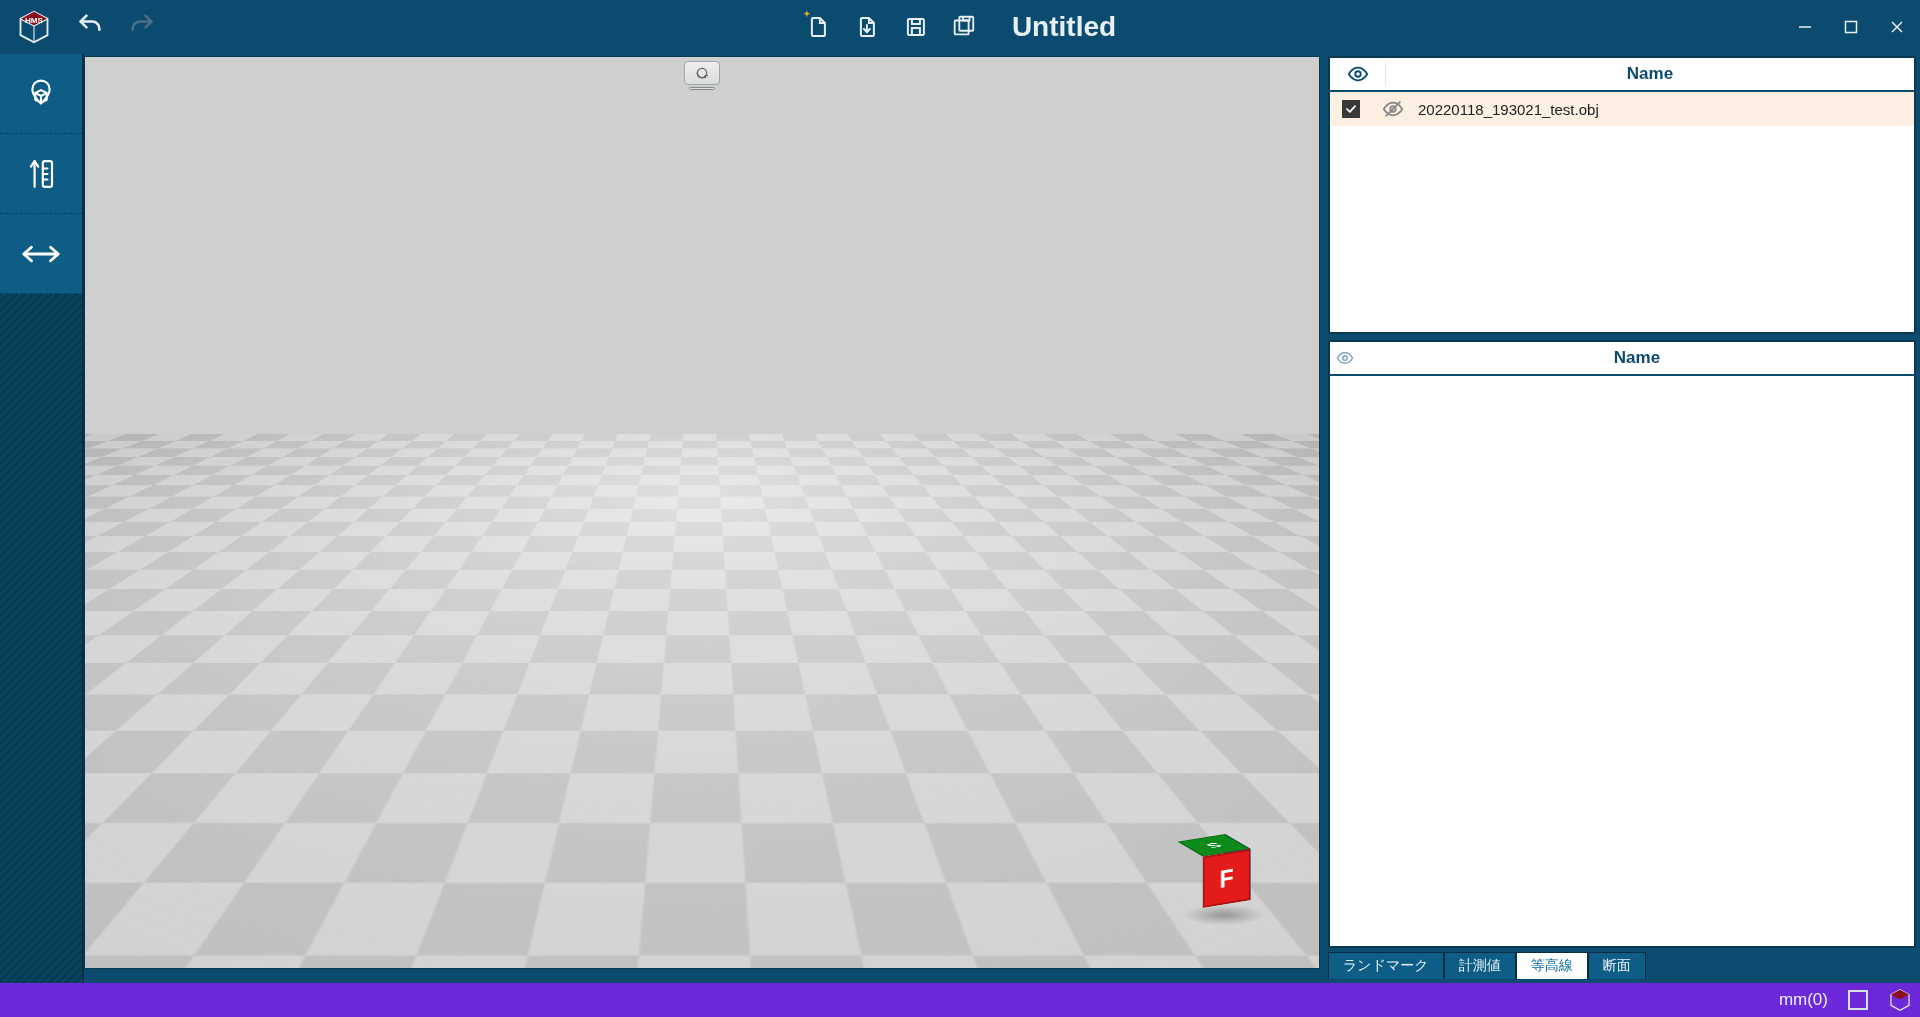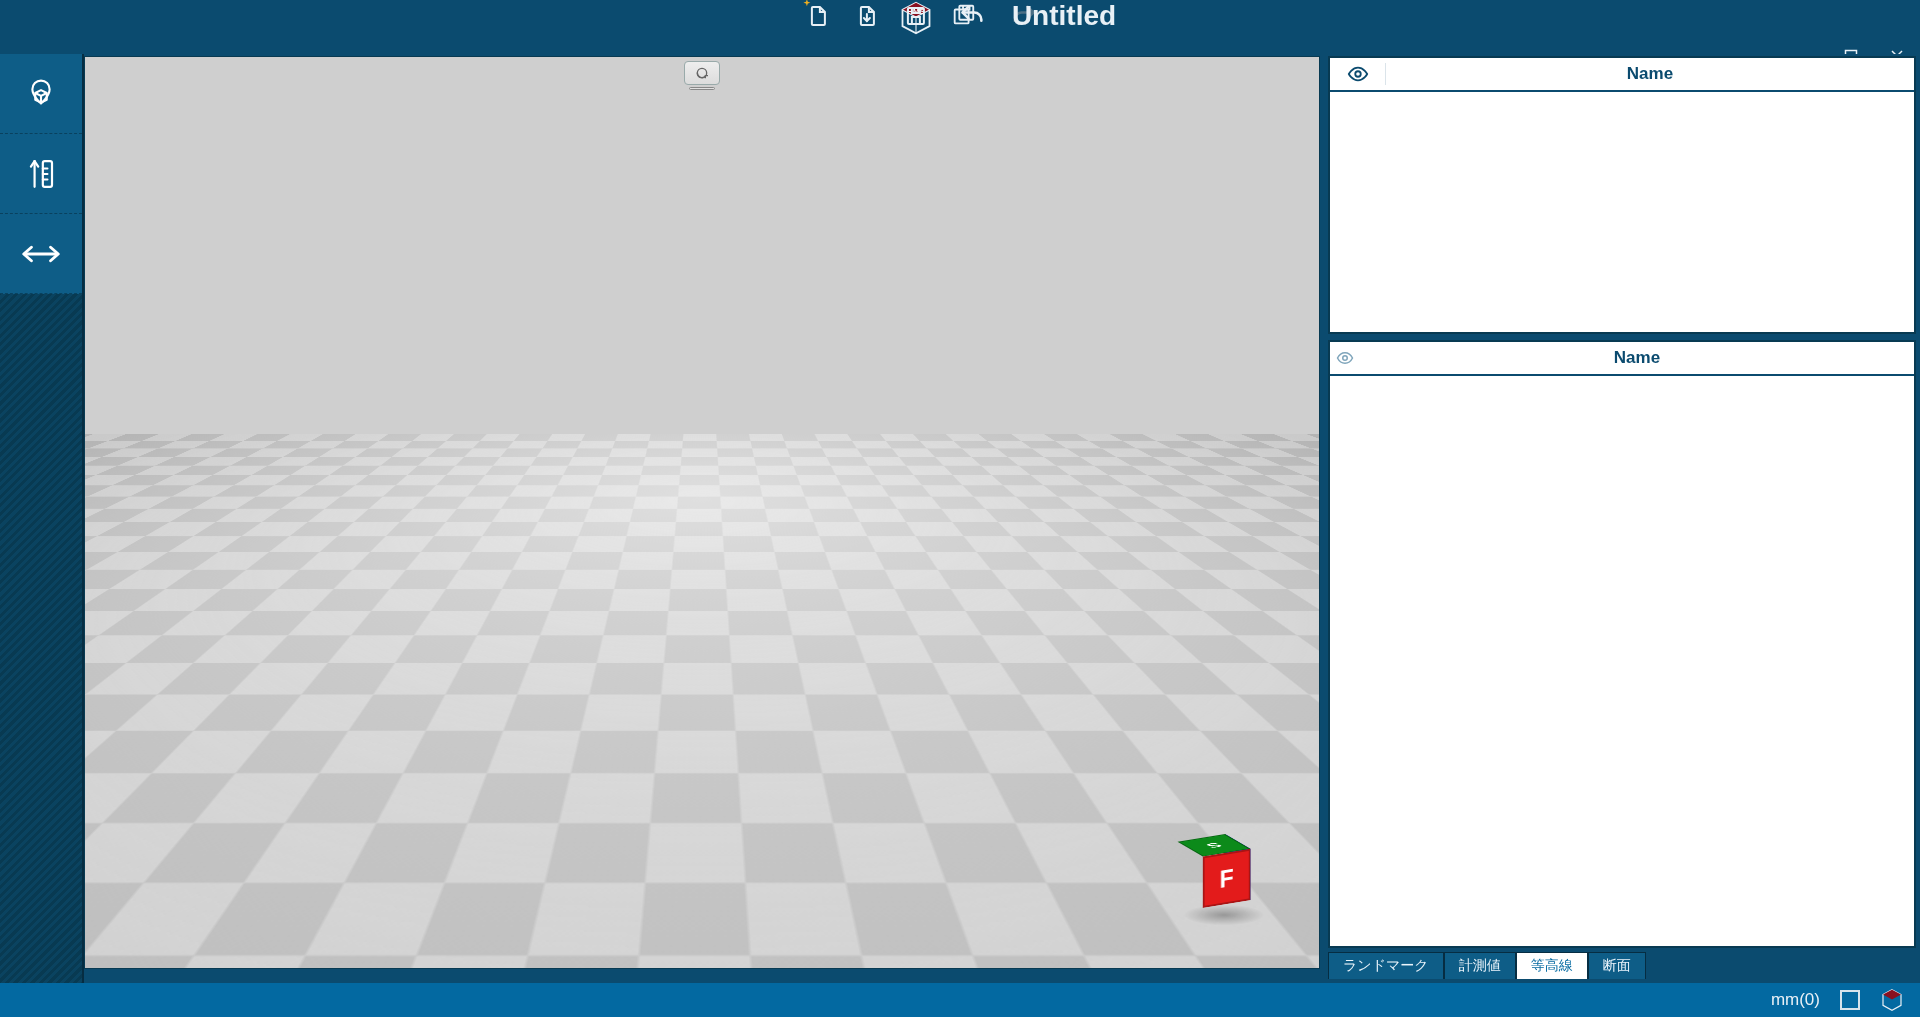--- a/index.html
+++ b/index.html
@@ -5,21 +5,20 @@
 * { margin: 0; padding: 0; box-sizing: border-box; font-family: "Segoe UI", "Meiryo", sans-serif; }
 html, body { width: 100%; height: 100%; overflow: hidden; background: #0b4b6f; }
 
 
 .titlebar {
   height: 54px;
   background: #0b4b6f;
   display: flex;
   align-items: center;
   position: relative;
-  flex-direction: column;
 }
 .titlebar-left {
   display: flex;
   align-items: center;
   gap: 24px;
   padding-left: 16px;
 }
 .titlebar-center {
   position: absolute;
   left: 50%;
@@ -167,22 +166,22 @@
 .tabs-row{display:flex;gap:0;padding:0 4px 4px 2px;}
 .tab{
   padding:4px 14px; font-size:14px; cursor:pointer;
   background:#0e5d87;color:#eaf4fb;border:1px solid #062d42;border-bottom:none;
 }
 .tab.active{background:#fff;color:#0369a1;}
 
 
 .statusbar{
   position:absolute;left:0;right:0;bottom:0;height:34px;
-  background:#0369a1;display:flex;align-items:center;justify-content:flex-end;
-  padding-right:16px;gap:20px;color:#e8f0f6;font-size:17px;
+  background:#6d28d9;display:flex;align-items:center;justify-content:flex-end;
+  padding-right:8px;gap:20px;color:#e8f0f6;font-size:17px;
 }
 .status-stop{width:20px;height:20px;border:2px solid #d6e3ec;}
 .status-logo{width:24px;height:24px;}
 
 
 .ic-white{stroke:#e8f0f6;}
 .ic-dim{stroke:#4b6f85;}
 .tb-sparkle{position:absolute;top:-4px;left:-4px;}
 </style>
 </head>
@@ -325,20 +324,37 @@
     <div class="panel-box upper">
       <div class="panel-header">
         <div class="hdr-col eye">
           <svg width="22" height="22" viewBox="0 0 24 24" fill="none" stroke="#0b4b6f" stroke-width="2">
               <path d="M2 12s3.5-7 10-7 10 7 10 7-3.5 7-10 7S2 12 2 12z"></path>
               <circle cx="12" cy="12" r="3"></circle>
             </svg>
         </div>
         <div class="hdr-col name">Name</div>
       </div>
+      <div class="panel-row">
+        <div class="cell check">
+          <div class="chk">
+              <svg width="14" height="14" viewBox="0 0 24 24" fill="none" stroke-width="3" stroke="#fff" stroke-linecap="round" stroke-linejoin="round">
+                <polyline points="5 12 10 17 19 7"></polyline>
+              </svg>
+            </div>
+        </div>
+        <div class="cell vis">
+          <svg width="22" height="22" viewBox="0 0 24 24" fill="none" stroke="#8a8a8a" stroke-width="2">
+              <path d="M2 12s3.5-7 10-7 10 7 10 7-3.5 7-10 7S2 12 2 12z"></path>
+              <circle cx="12" cy="12" r="3"></circle>
+              <line x1="4" y1="20" x2="20" y2="4"></line>
+            </svg>
+        </div>
+        <div class="cell text">20220118_193021_test.obj</div>
+      </div>
     </div>
 
     <div class="panel-box lower">
       <div class="panel-header">
         <div class="hdr-col" style="width:30px;border-right:none;">
           <svg width="18" height="18" viewBox="0 0 24 24" fill="none" stroke="#7fa5bb" stroke-width="2">
               <path d="M2 12s3.5-7 10-7 10 7 10 7-3.5 7-10 7S2 12 2 12z"></path>
               <circle cx="12" cy="12" r="3"></circle>
             </svg>
         </div>

